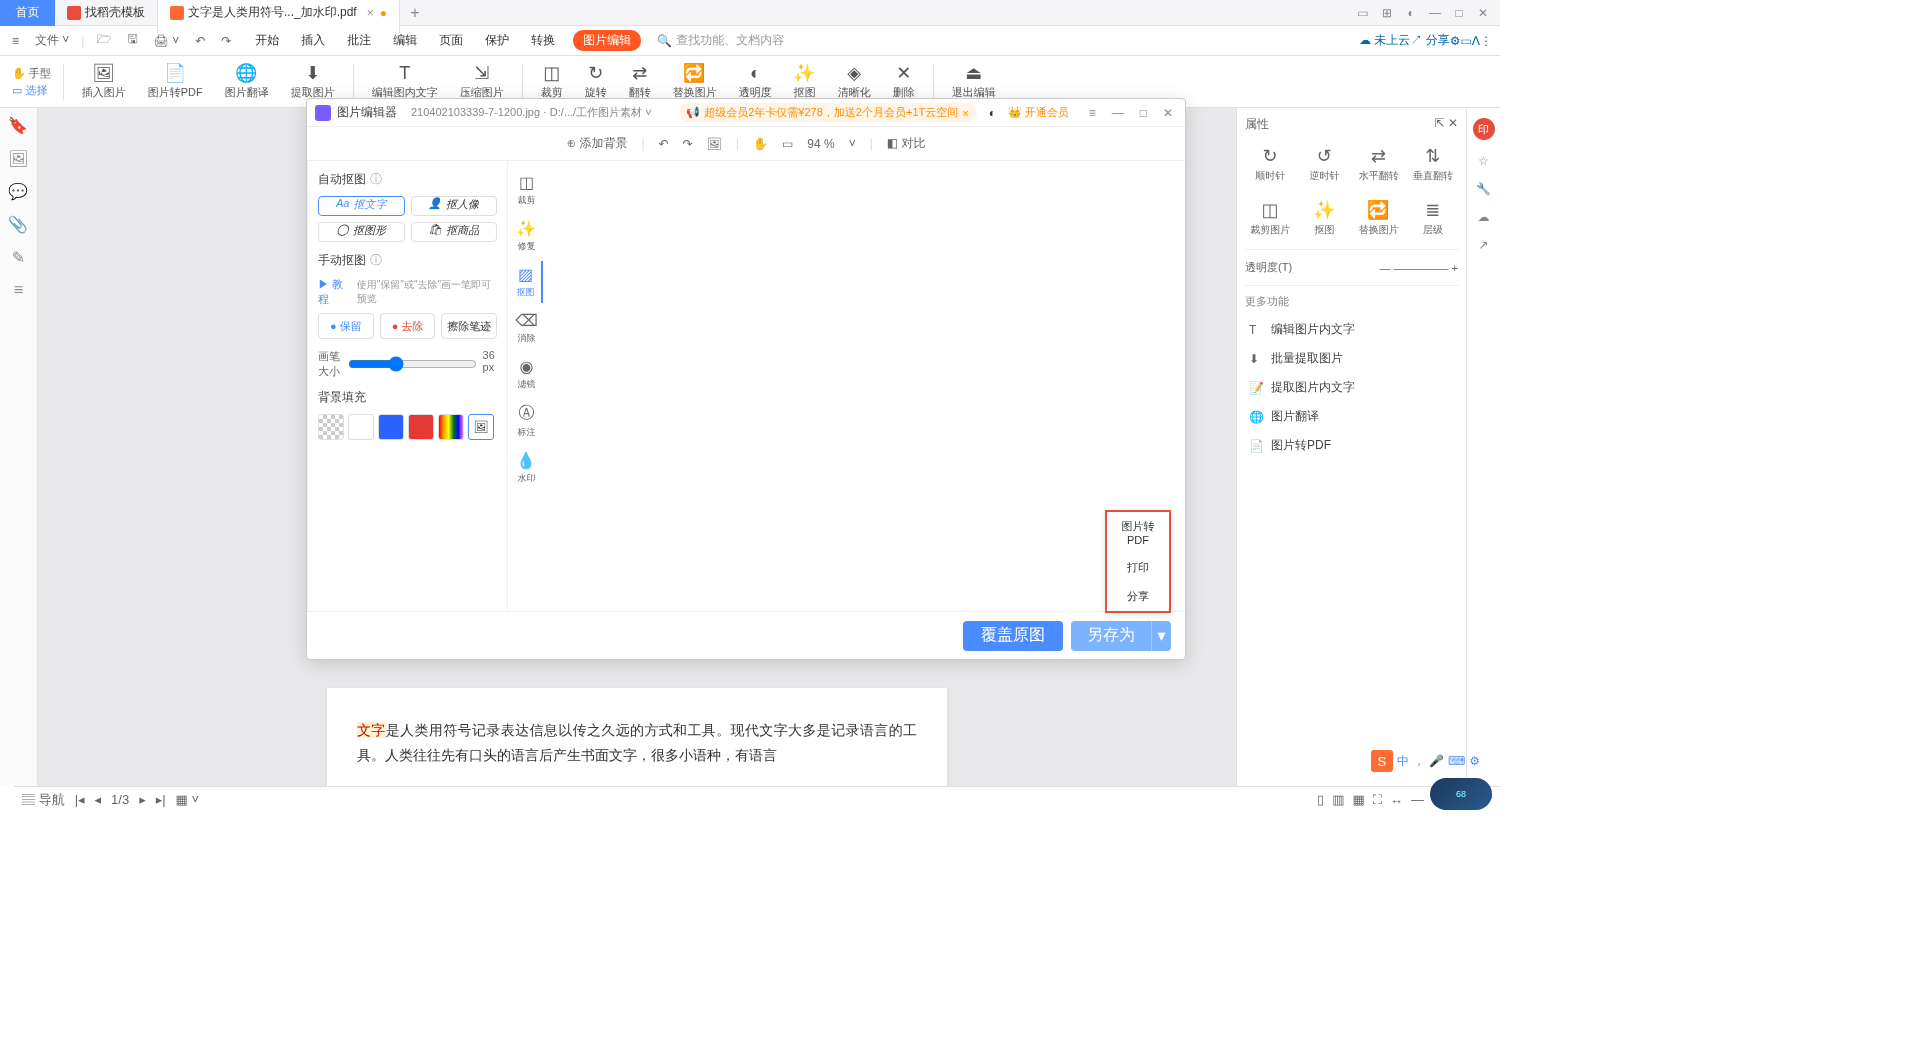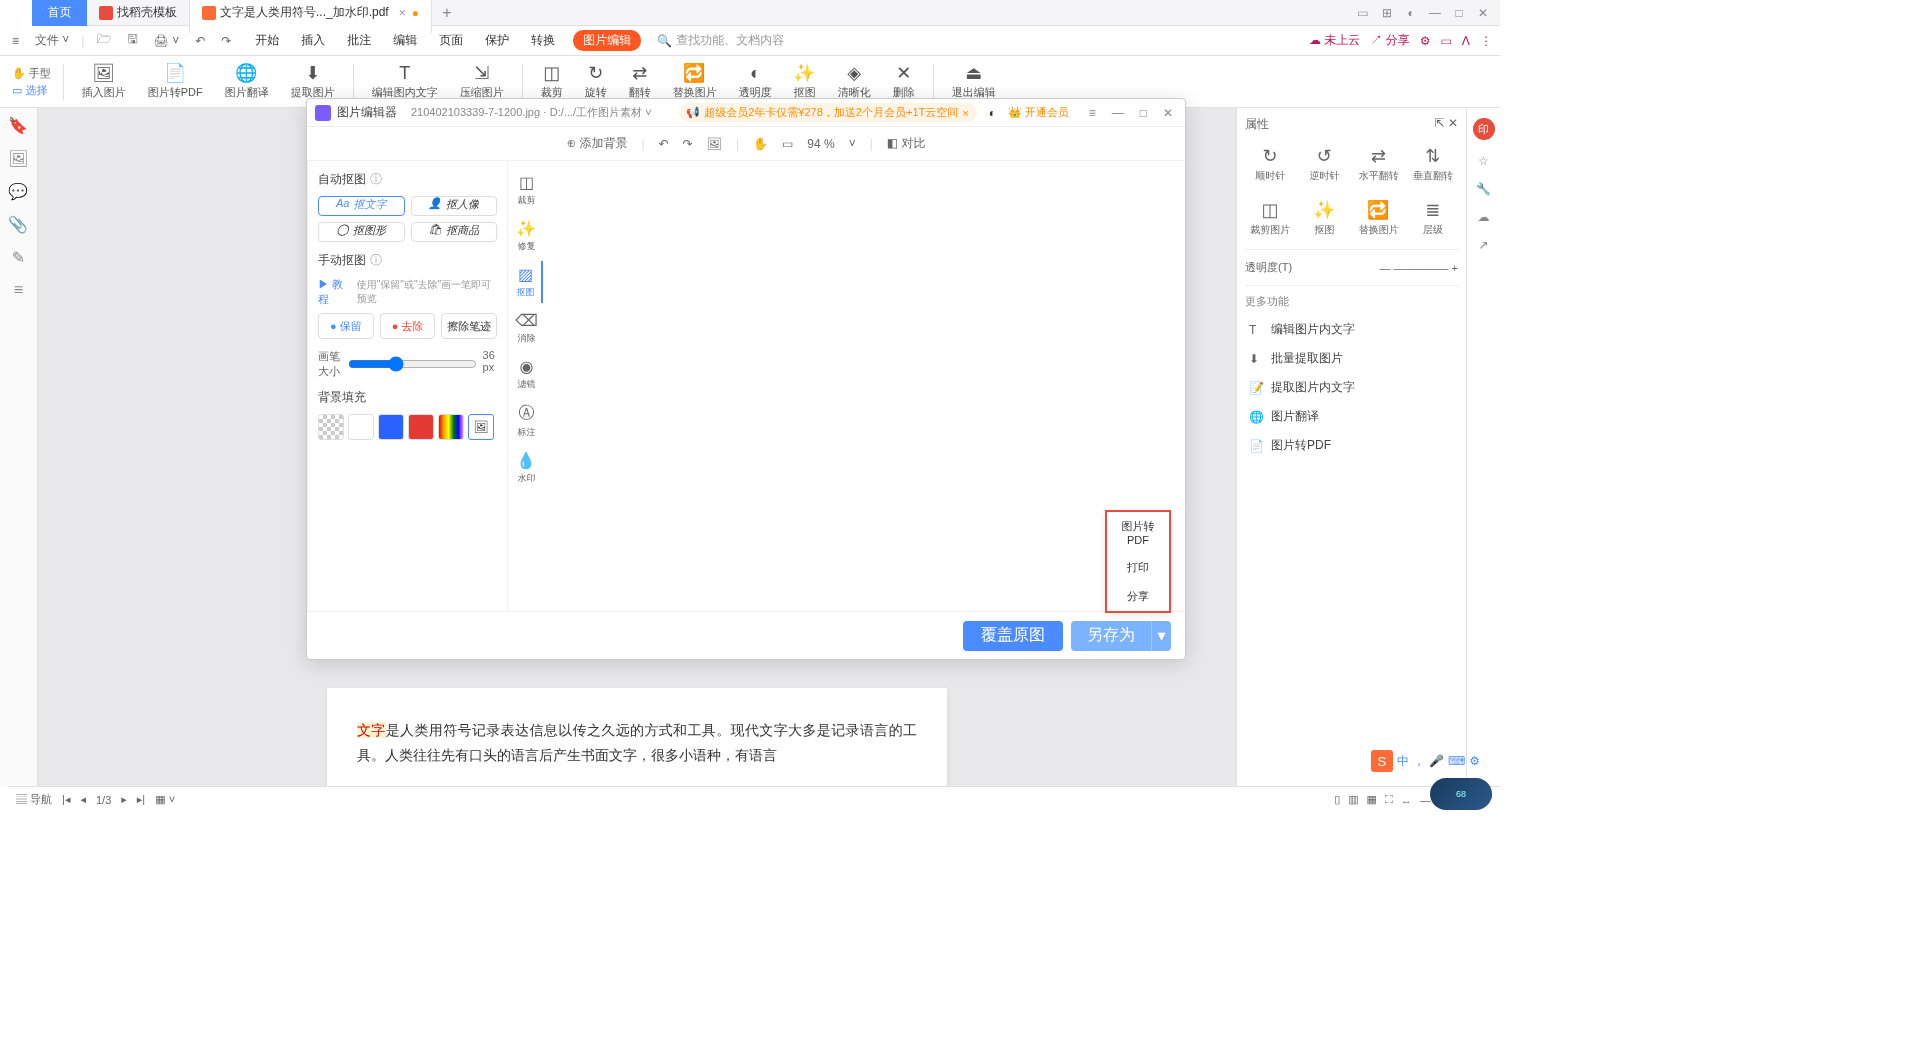--- a/index.html
+++ b/index.html
@@ -1,38 +1,38 @@
 <!DOCTYPE html>
 <html><head>
 <meta charset="utf-8">
 <style>
 * { margin: 0; padding: 0; box-sizing: border-box; font-family: "Microsoft YaHei", sans-serif; }
 body { background: #fff; font-size: 12px; color: #333; overflow: hidden; width: 1500px; height: 812px; position: relative; }
 
 
-.top-tabs { height: 26px; background: #f5f5f7; display: flex; align-items: center; border-bottom: 1px solid #e0e0e0; margin-left: 32px; }
+.top-tabs { height: 26px; background: #f5f5f7; display: flex; align-items: center; border-bottom: 1px solid #e0e0e0; }
 .tab-home { width: 55px; height: 26px; background: #4a8cff; color: #fff; display: flex; align-items: center; justify-content: center; font-size: 12px; }
 .tab { padding: 0 12px; height: 40px; display: flex; align-items: center; gap: 4px; border-right: 1px solid #e0e0e0; cursor: pointer; }
 .tab.active { background: #fff; }
 .tab-icon { width: 14px; height: 14px; display: inline-block; }
 .tab-icon.red { background: #e74c3c; border-radius: 2px; }
 .tab-icon.orange { background: #ff6b35; border-radius: 2px; }
 .tab-add { width: 30px; display: flex; align-items: center; justify-content: center; color: #888; font-size: 16px; }
 .top-tabs-right { margin-left: auto; display: flex; gap: 6px; padding-right: 8px; align-items: center; color: #888; }
 .top-tabs-right span { width: 18px; height: 18px; display: flex; align-items: center; justify-content: center; cursor: pointer; }
 
 
 .menu-bar { height: 30px; display: flex; align-items: center; padding: 0 8px; gap: 4px; border-bottom: 1px solid #e0e0e0; }
 .menu-bar .mb-left { display: flex; align-items: center; gap: 8px; }
 .mb-left .ico { color: #666; cursor: pointer; padding: 2px 4px; }
 .menu-tabs { display: flex; gap: 14px; margin-left: 12px; }
 .menu-tab { cursor: pointer; padding: 2px 4px; color: #333; }
 .menu-tab.active { background: #ff5722; color: #fff; border-radius: 10px; padding: 2px 10px; }
 .search-box { margin-left: 12px; color: #999; display: flex; align-items: center; gap: 4px; }
-.menu-bar-right { margin-left: auto; display: flex; align-items: center; gap: 10px; color: #be185d; }
+.menu-bar-right { margin-left: auto; display: flex; align-items: center; color: #0369a1; }
 
 
 .ribbon { height: 52px; display: flex; align-items: center; padding-left: 8px; gap: 2px; border-bottom: 1px solid #e0e0e0; }
 .ribbon-tool-mini { display: flex; flex-direction: column; gap: 2px; padding: 0 4px; }
 .ribbon-tool-mini div { font-size: 11px; color: #555; cursor: pointer; display: flex; align-items: center; gap: 3px; }
 .ribbon-sep { width: 1px; height: 36px; background: #e0e0e0; margin: 0 6px; }
 .ribbon-btn { display: flex; flex-direction: column; align-items: center; justify-content: center; padding: 2px 10px; cursor: pointer; gap: 2px; }
 .ribbon-btn .ico { width: 20px; height: 20px; color: #555; display: flex; align-items: center; justify-content: center; font-size: 18px; }
 .ribbon-btn .lbl { font-size: 11px; color: #555; }
 
@@ -97,21 +97,21 @@
 .dlg-tool .ico { font-size: 16px; }
 .dlg-footer { height: 48px; display: flex; align-items: center; justify-content: flex-end; padding: 0 14px; gap: 8px; border-top: 1px solid #f0f0f0; position: relative; }
 .fbtn { width: 100px; height: 30px; border-radius: 4px; display: flex; align-items: center; justify-content: center; font-size: 16px; cursor: pointer; }
 .fbtn.blue { background: #4a8cff; color: #fff; }
 .fbtn.split { background: #7bb3ff; color: #fff; position: relative; padding-right: 20px; }
 .fbtn.split .arrow { position: absolute; right: 0; top: 0; width: 20px; height: 100%; border-left: 1px solid rgba(255,255,255,.3); display: flex; align-items: center; justify-content: center; }
 .popup-menu { position: absolute; right: 14px; bottom: 46px; width: 66px; background: #fff; border: 2px solid #e74c3c; box-shadow: 0 2px 8px rgba(0,0,0,.1); z-index: 200; }
 .popup-menu div { padding: 7px 10px; font-size: 11px; cursor: pointer; text-align: center; }
 
 
-.status-bar { position: absolute; bottom: 0; left: 8px; right: 0; height: 26px; border-top: 1px solid #e0e0e0; display: flex; align-items: center; padding: 0 8px; gap: 10px; font-size: 11px; color: #666; background: #fff; }
+.status-bar { position: absolute; bottom: 0; left: 14px; right: 0; height: 26px; border-top: 1px solid #e0e0e0; display: flex; align-items: center; padding: 0 8px; gap: 10px; font-size: 13px; color: #666; background: #fff; }
 .status-bar .sb-right { margin-left: auto; display: flex; align-items: center; gap: 8px; }
 
 
 .float-ime { position: absolute; right: 20px; bottom: 40px; display: flex; gap: 4px; align-items: center; font-size: 12px; z-index: 50; }
 .ime-icon { width: 22px; height: 22px; background: #ff6b35; border-radius: 3px; color: #fff; display: flex; align-items: center; justify-content: center; font-size: 13px; }
 .ime-txt { color: #4a8cff; }
 .net-badge { position: absolute; right: 8px; bottom: 2px; width: 62px; height: 32px; background: linear-gradient(135deg,#1a3a5c,#2a5a8c); border-radius: 16px; color: #8ff; font-size: 9px; display: flex; align-items: center; justify-content: center; z-index: 49; }
 
 .opacity-row { display: flex; align-items: center; gap: 6px; font-size: 11px; color: #666; padding: 4px 0; }
 </style>

